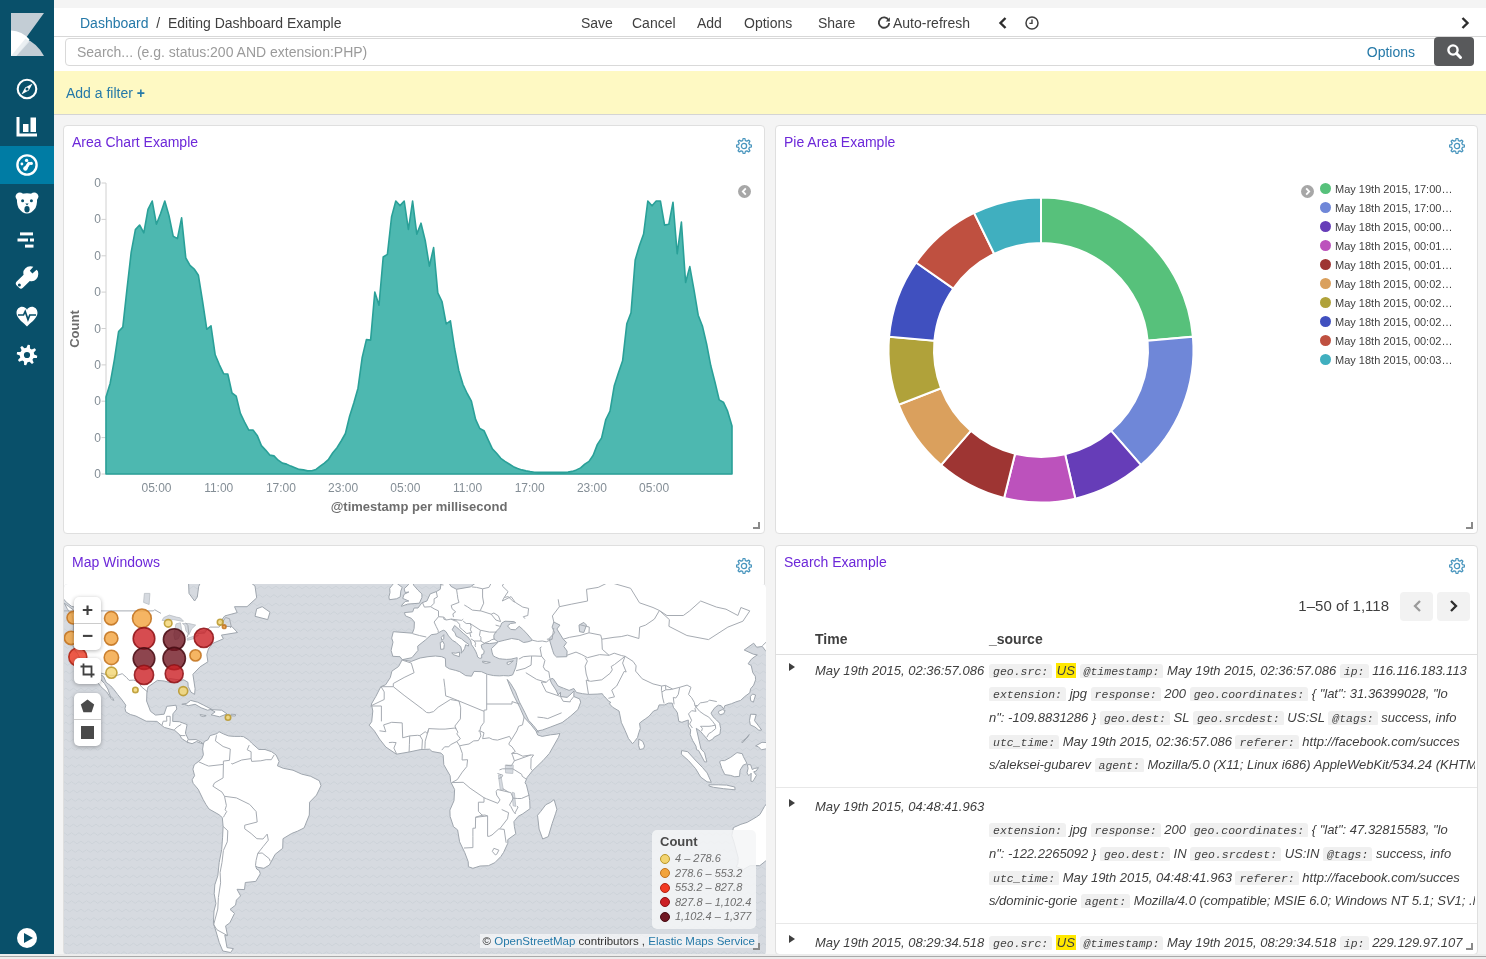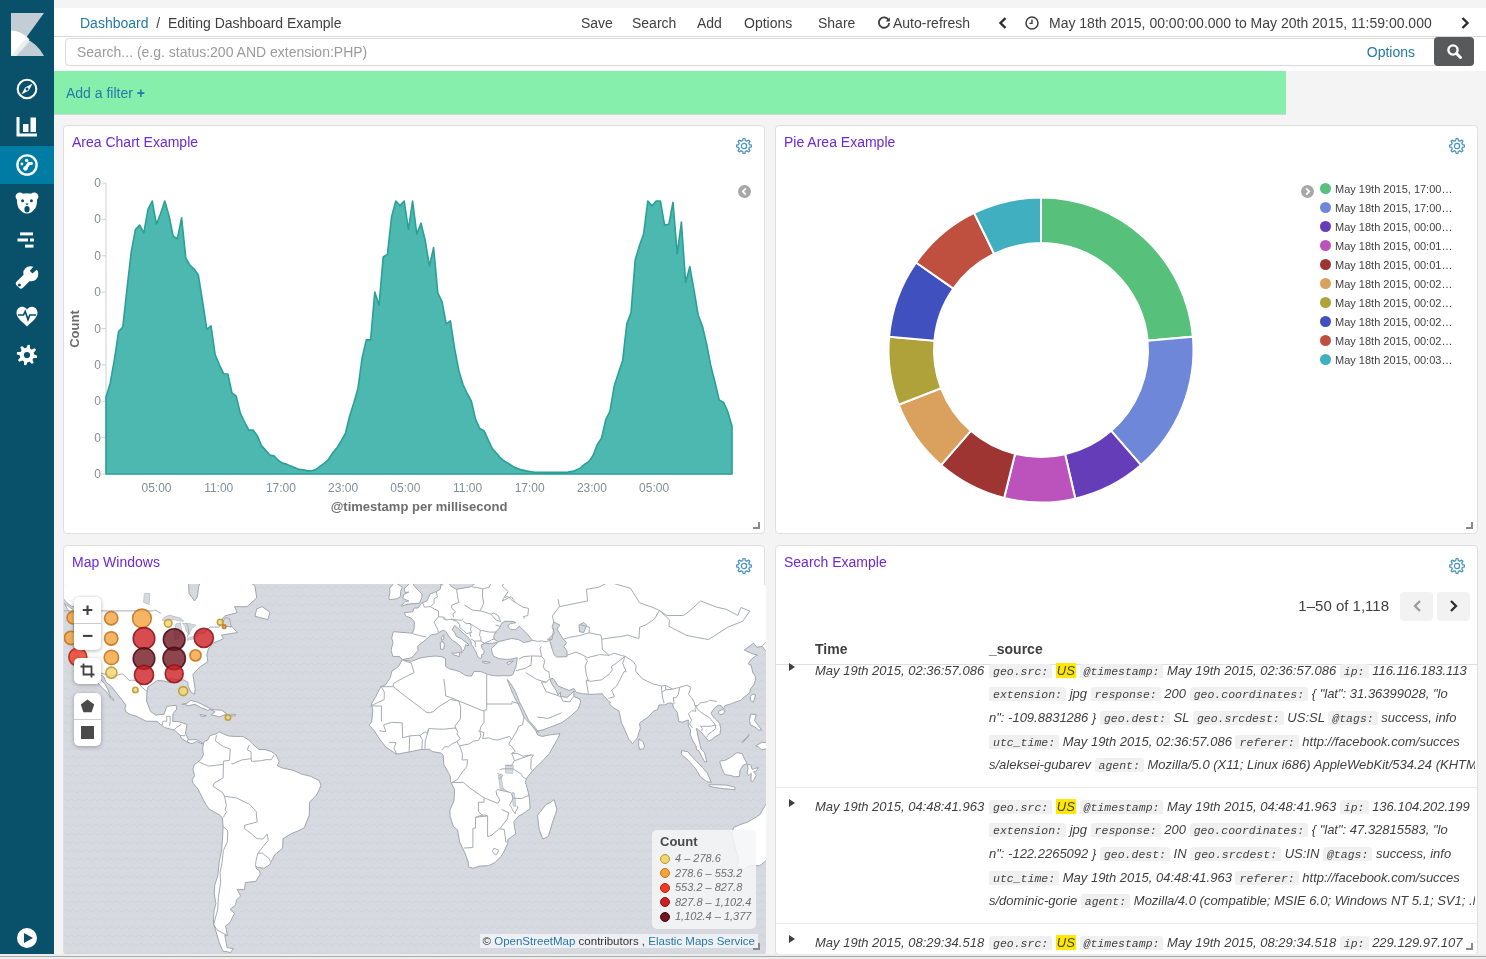--- a/index.html
+++ b/index.html
@@ -15,42 +15,42 @@
 #navbar { position:absolute; left:0; top:0; width:1432px; height:29px; background:#fff; border-bottom:1px solid #d8d8d8; font-size:14px; color:#3f3f3f; }
 #navbar .bc { position:absolute; left:26px; top:7px; }
 #navbar a { color:#2579a8; text-decoration:none; }
 .navlinks { position:absolute; top:7px; left:0; width:1432px; height:22px; }
 .navlinks span { margin:0; }
 #searchrow { position:absolute; left:0; top:29px; width:1479px; height:34px; background:#fff; }
 #searchbox { position:absolute; left:11px; top:1px; width:1409px; height:28px; border:1px solid #d9d9d9; border-radius:4px; background:#fff; }
 #searchbox .ph { position:absolute; left:11px; top:5px; font-size:14px; color:#9b9b9b; }
 #searchbox .opt { position:absolute; right:58px; top:5px; font-size:14px; color:#2579a8; }
 #searchbtn { position:absolute; left:1380px; top:0px; width:40px; height:29px; background:#58595b; border-radius:4px; }
-#filterbar { position:absolute; left:0; top:63px; width:1232px; height:44px; background:#86efac; border-bottom:1px solid #d4d4d4; }
+#filterbar { position:absolute; left:0; top:63px; width:1432px; height:44px; background:#fef9c3; border-bottom:1px solid #d4d4d4; }
 #filterbar .addf { position:absolute; left:12px; top:14px; font-size:14px; color:#2579a8; }
 #filterbar .addf b { font-weight:bold; }
 .panel { position:absolute; background:#fff; border:1px solid #dfdfdf; border-radius:4px; }
 #p-area { left:9px; top:117px; width:702px; height:409px; }
 #p-pie  { left:721px; top:117px; width:703px; height:409px; }
 #p-map  { left:9px; top:537px; width:702px; height:410px; }
 #p-search { left:721px; top:537px; width:703px; height:410px; overflow:hidden; }
 .ptitle { position:absolute; left:8px; top:8px; font-size:14px; color:#6d28d9; }
 .pgear { position:absolute; right:12px; top:12px; width:16px; height:16px; }
 .rsz { position:absolute; right:4px; bottom:4px; width:7px; height:7px; border-right:2px solid #8a8a8a; border-bottom:2px solid #8a8a8a; }
 
 .ltoggle { position:absolute; width:13px; height:13px; border-radius:50%; background:#a7a7a7; color:#fff; text-align:center; font-size:10px; line-height:13px; font-weight:bold; }
 
 #pielegend { position:absolute; left:544px; top:54px; font-size:11px; color:#3f3f3f; }
 #pielegend .li { height:19px; line-height:19px; white-space:nowrap; }
 #pielegend .dot { display:inline-block; width:11px; height:11px; border-radius:50%; margin-right:4px; vertical-align:-1px; }
 
 #pag { position:absolute; right:88px; top:51px; font-size:15px; color:#3f3f3f; }
 .pgbtn { position:absolute; width:33px; height:29px; background:#f2f2f2; border-radius:4px; top:46px; text-align:center; }
 .pgbtn svg { margin-top:7px; }
-#thead { position:absolute; left:0; top:92px; width:703px; height:27px; border-bottom:1px solid #dfdfdf; font-size:14px; font-weight:bold; color:#3f3f3f; }
+#thead { position:absolute; left:0; top:82px; width:703px; height:27px; border-bottom:1px solid #dfdfdf; font-size:14px; font-weight:bold; color:#3f3f3f; }
 #thead .c1 { position:absolute; left:39px; top:3px; }
 #thead .c2 { position:absolute; left:213px; top:3px; }
 .srow { position:absolute; left:0; width:703px; font-size:13px; color:#3f3f3f; border-bottom:1px solid #e8e8e8;font-style:italic; }
 .srow .tgl { position:absolute; left:13px; top:11px; width:0; height:0; border-left:6px solid #3f3f3f; border-top:4px solid transparent; border-bottom:4px solid transparent; }
 .srow .time { position:absolute; left:39px; top:1px; }
 .fn { font-family:"Liberation Mono", monospace; font-size:11.5px; background:#f0f0f0; border-radius:3px; padding:1px 4px; color:#3f3f3f; }
 .mlg { position:absolute; left:8px; white-space:nowrap;font-style:italic; }
 .mdot { display:inline-block; width:10px; height:10px; border-radius:50%; border:1.5px solid; margin-right:5px; vertical-align:-1.5px; }
 .hl { background:#ffe800; padding:0px 1px; }
 </style>
@@ -128,37 +128,36 @@
 <circle r="10" fill="#fff"></circle>
         <path d="M-3,-5 L6,0 L-3,5Z" fill="#09506a"></path>
       </svg>
     </div>
 </div>
 <div id="main">
   <div id="navbar">
     <div class="bc"><a>Dashboard</a>&nbsp; /&nbsp; Editing Dashboard Example</div>
       <div class="navlinks">
 <span style="position:absolute;left:527px;top:0">Save</span>
-<span style="position:absolute;left:578px;top:0">Search</span>
+<span style="position:absolute;left:578px;top:0">Cancel</span>
 <span style="position:absolute;left:643px;top:0">Add</span>
 <span style="position:absolute;left:690px;top:0">Options</span>
 <span style="position:absolute;left:764px;top:0">Share</span>
 <svg style="position:absolute;left:823px;top:1px" width="14" height="14" viewBox="0 0 14 14">
           <path d="M11.6,4.1 A5.2,5.2 0 1 0 12.2,7.0" fill="none" stroke="#3f3f3f" stroke-width="1.9"></path>
           <path d="M12.9,1.2 L12.9,5.4 L8.7,5.4Z" fill="#3f3f3f"></path>
         </svg>
 <span style="position:absolute;left:839px;top:0">Auto-refresh</span>
 <svg style="position:absolute;left:944px;top:2px" width="9" height="12" viewBox="0 0 9 12">
           <path d="M7.5,1 L2.5,6 L7.5,11" fill="none" stroke="#2d2d2d" stroke-width="2.4"></path>
         </svg>
 <svg style="position:absolute;left:971px;top:1px" width="14" height="14" viewBox="-7 -7 14 14">
           <circle r="6" fill="none" stroke="#3f3f3f" stroke-width="1.5"></circle>
           <path d="M0,-3.4 L0,0.4 L-2.6,0.4" fill="none" stroke="#3f3f3f" stroke-width="1.4"></path>
         </svg>
-<span style="position:absolute;left:995px;top:0">May 18th 2015, 00:00:00.000 to May 20th 2015, 11:59:00.000</span>
 <svg style="position:absolute;left:1407px;top:2px" width="9" height="12" viewBox="0 0 9 12">
           <path d="M1.5,1 L6.5,6 L1.5,11" fill="none" stroke="#2d2d2d" stroke-width="2.4"></path>
         </svg>
 </div>
   </div>
   <div id="searchrow">
     <div id="searchbox">
         <span class="ph">Search... (e.g. status:200 AND extension:PHP)</span>
         <span class="opt">Options</span>
       </div>
@@ -501,21 +500,20 @@
 <div class="time" style="top:11px">May 19th 2015, 02:36:57.086</div>
 <div style="position:absolute;left:213px;top:11px;width:486px;white-space:nowrap;overflow:hidden"><span class="fn">geo.src:</span> <span class="hl">US</span> <span class="fn">@timestamp:</span> May 19th 2015, 02:36:57.086 <span class="fn">ip:</span> 116.116.183.113</div>
         <div style="position:absolute;left:213px;top:34px;width:486px;white-space:nowrap;overflow:hidden"><span class="fn">extension:</span> jpg <span class="fn">response:</span> 200 <span class="fn">geo.coordinates:</span> { "lat": 31.36399028, "lo</div>
         <div style="position:absolute;left:213px;top:58px;width:486px;white-space:nowrap;overflow:hidden">n": -109.8831286 } <span class="fn">geo.dest:</span> SL <span class="fn">geo.srcdest:</span> US:SL <span class="fn">@tags:</span> success, info</div>
         <div style="position:absolute;left:213px;top:82px;width:486px;white-space:nowrap;overflow:hidden"><span class="fn">utc_time:</span> May 19th 2015, 02:36:57.086 <span class="fn">referer:</span> http://facebook.com/succes</div>
         <div style="position:absolute;left:213px;top:105px;width:486px;white-space:nowrap;overflow:hidden">s/aleksei-gubarev <span class="fn">agent:</span> Mozilla/5.0 (X11; Linux i686) AppleWebKit/534.24 (KHTM</div>
 </div>
 <div class="srow" style="top:242px;height:136px;">
 <div class="tgl"></div>
 <div class="time" style="top:11px">May 19th 2015, 04:48:41.963</div>
-<div style="position:absolute;left:213px;top:11px;width:486px;white-space:nowrap;overflow:hidden"><span class="fn">geo.src:</span> <span class="hl">US</span> <span class="fn">@timestamp:</span> May 19th 2015, 04:48:41.963 <span class="fn">ip:</span> 136.104.202.199</div>
         <div style="position:absolute;left:213px;top:34px;width:486px;white-space:nowrap;overflow:hidden"><span class="fn">extension:</span> jpg <span class="fn">response:</span> 200 <span class="fn">geo.coordinates:</span> { "lat": 47.32815583, "lo</div>
         <div style="position:absolute;left:213px;top:58px;width:486px;white-space:nowrap;overflow:hidden">n": -122.2265092 } <span class="fn">geo.dest:</span> IN <span class="fn">geo.srcdest:</span> US:IN <span class="fn">@tags:</span> success, info</div>
         <div style="position:absolute;left:213px;top:82px;width:486px;white-space:nowrap;overflow:hidden"><span class="fn">utc_time:</span> May 19th 2015, 04:48:41.963 <span class="fn">referer:</span> http://facebook.com/succes</div>
         <div style="position:absolute;left:213px;top:105px;width:486px;white-space:nowrap;overflow:hidden">s/dominic-gorie <span class="fn">agent:</span> Mozilla/4.0 (compatible; MSIE 6.0; Windows NT 5.1; SV1; .N</div>
 </div>
 <div class="srow" style="top:378px;height:60px;">
 <div class="tgl"></div>
 <div class="time" style="top:11px">May 19th 2015, 08:29:34.518</div>
 <div style="position:absolute;left:213px;top:11px;width:486px;white-space:nowrap;overflow:hidden"><span class="fn">geo.src:</span> <span class="hl">US</span> <span class="fn">@timestamp:</span> May 19th 2015, 08:29:34.518 <span class="fn">ip:</span> 229.129.97.107</div>
 </div>

